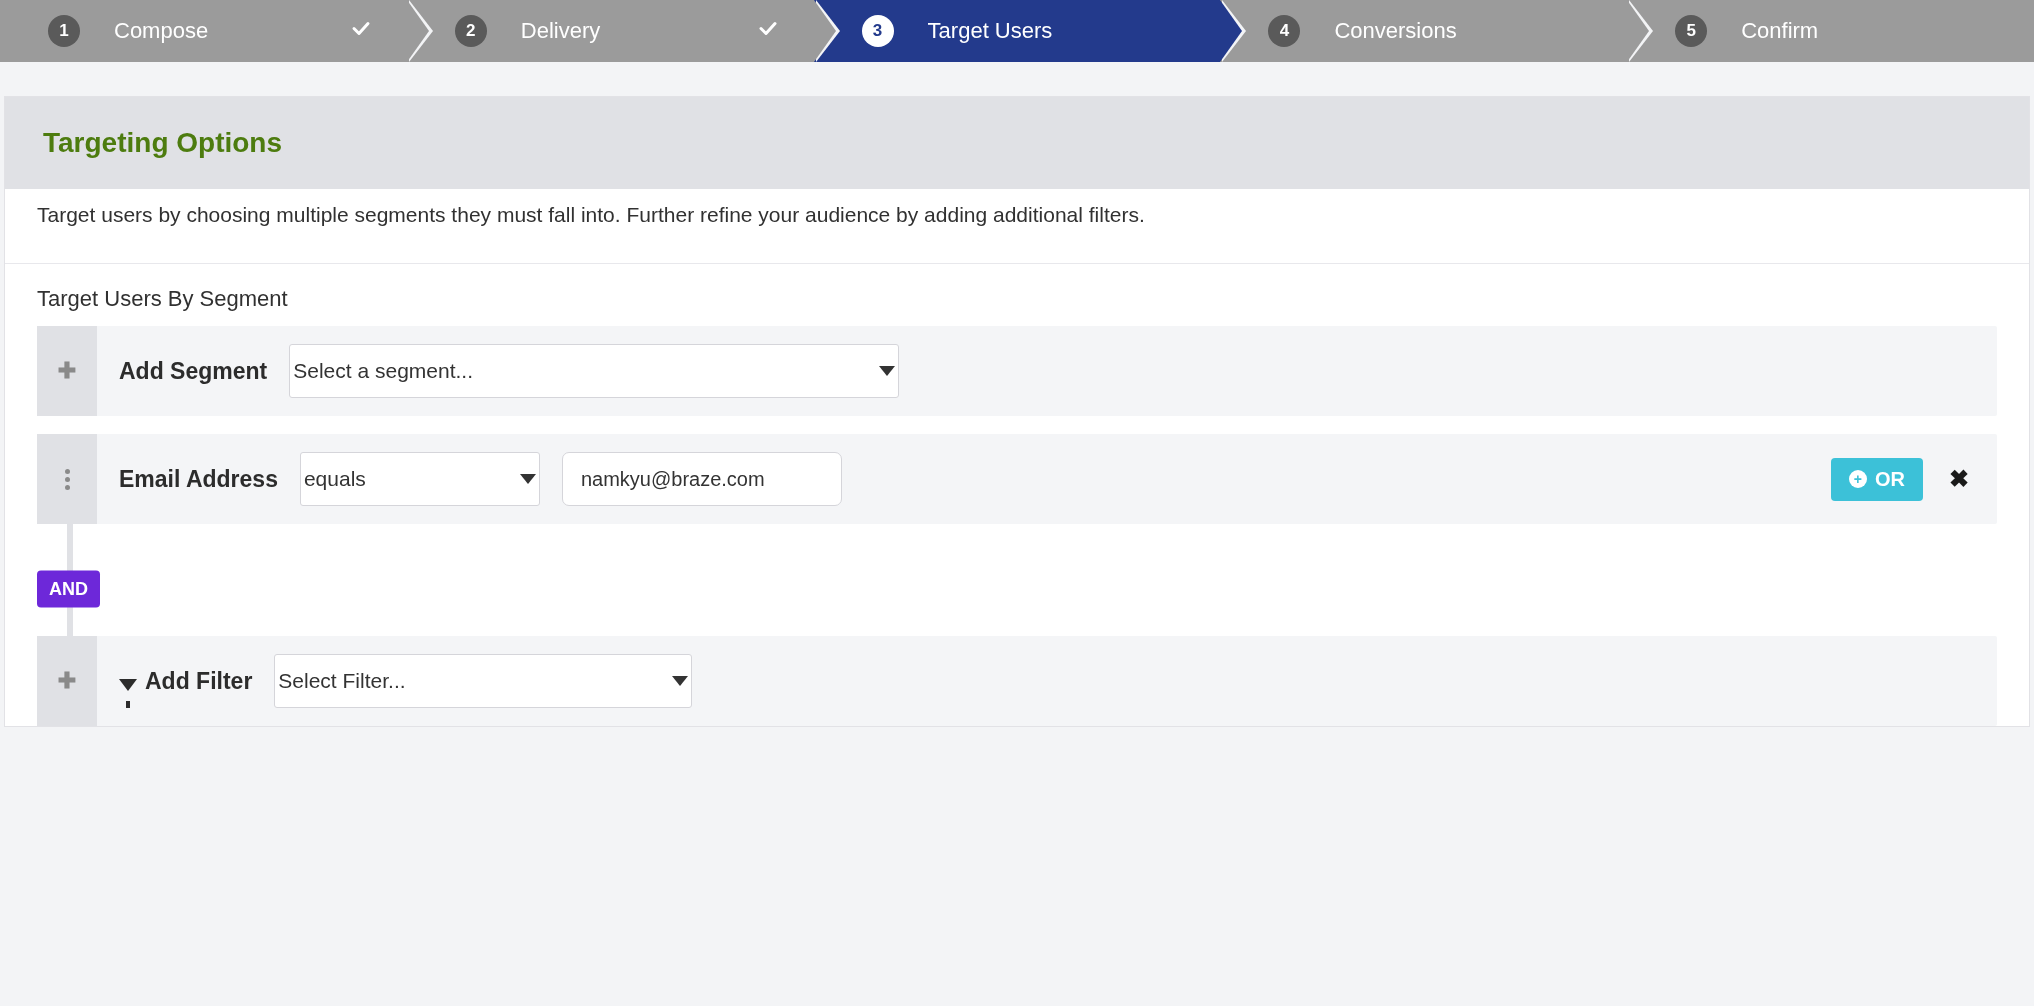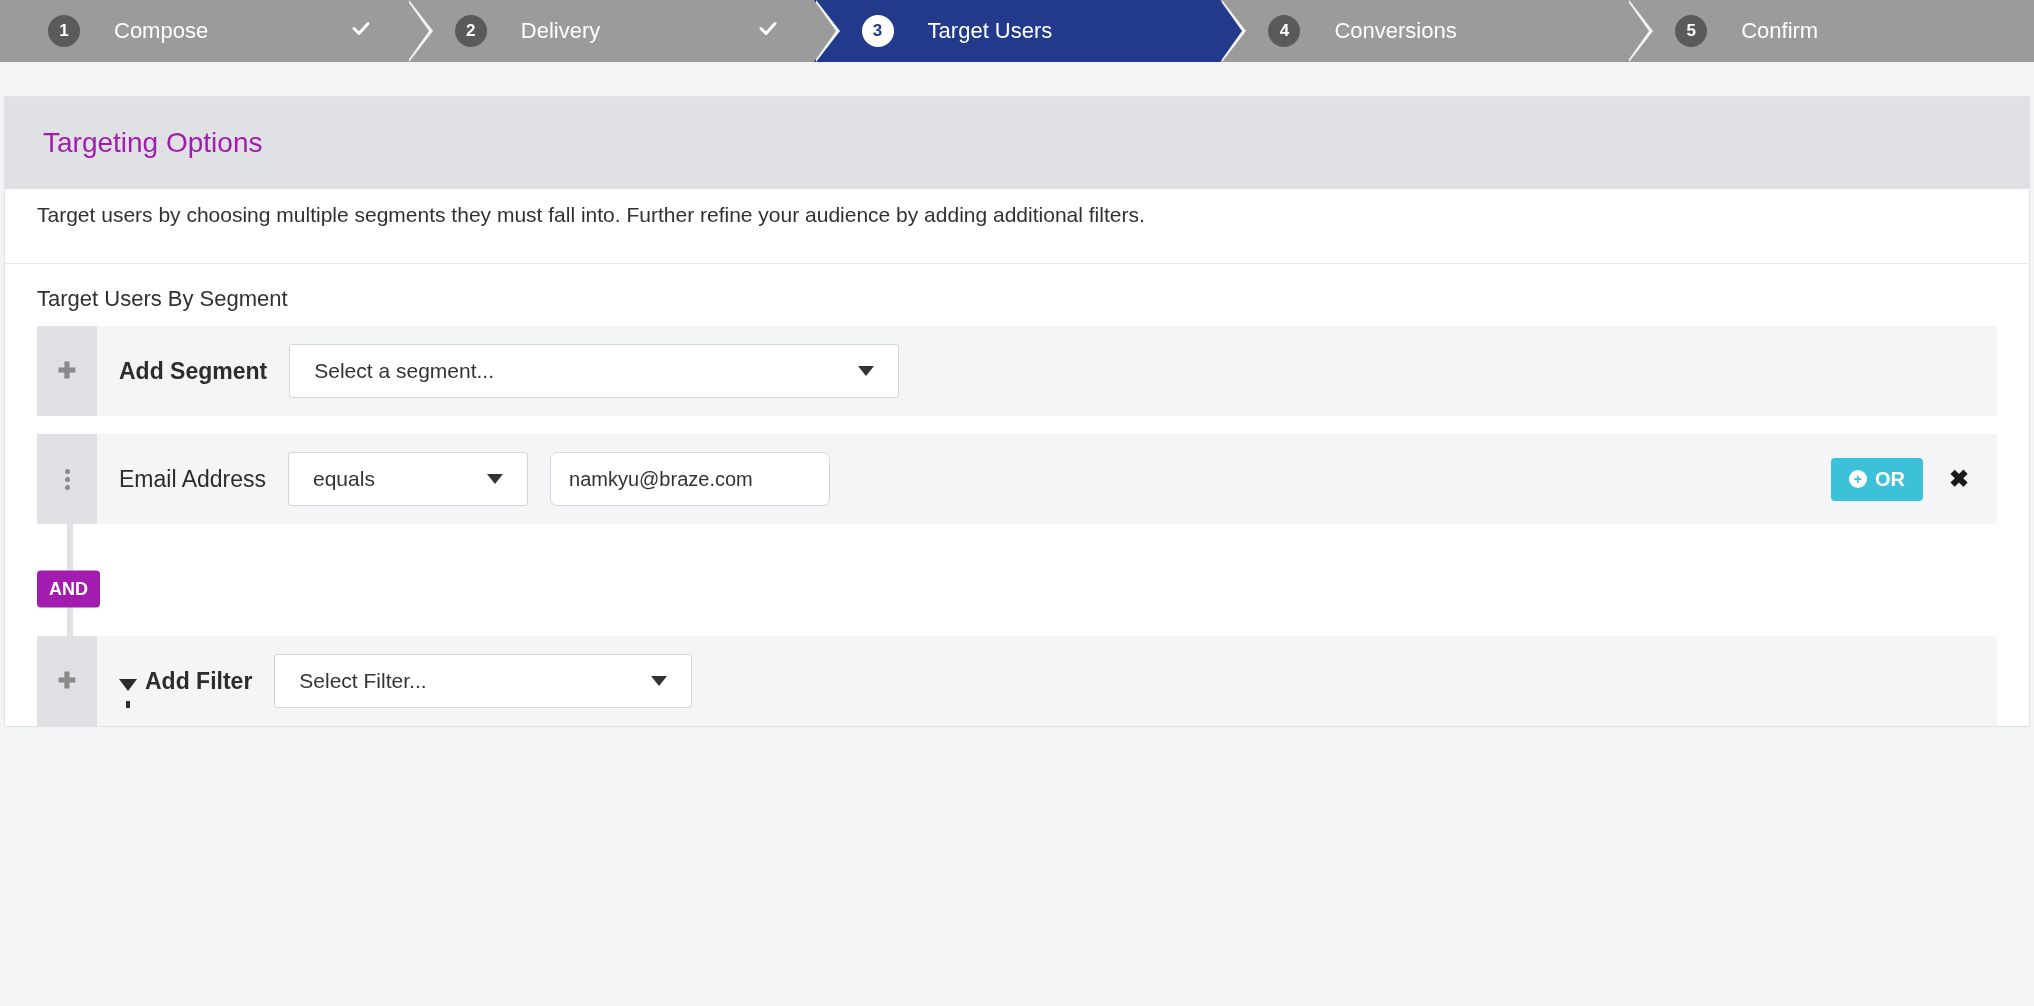--- a/index.html
+++ b/index.html
@@ -72,21 +72,21 @@
   
   .panel {
     margin: 34px 4px 0 4px;
     background: #fff;
     border: 1px solid #e2e2e6;
   }
   .panel-header {
     background: #e0e1e5;
     padding: 30px 38px;
   }
-  .panel-header h2 { font-size: 28px; font-weight: 400; color: #a21caf; }
+  .panel-header h2 { font-size: 28px; font-weight: 700; color: #4d7c0f; }
   .panel-desc {
     padding: 14px 32px 36px 32px;
     font-size: 21px;
     border-bottom: 1px solid #e8e8ec;
     color: #313131;
   }
   .section-title {
     padding: 22px 32px 14px 32px;
     font-size: 22px;
     font-weight: 400;
@@ -121,31 +121,31 @@
     padding: 14px 22px;
     gap: 22px;
   }
   .row-actions {
     display: flex;
     align-items: center;
     gap: 26px;
     padding-right: 28px;
   }
   .row-label { font-size: 23px; font-weight: 700; color: #2c2c2c; white-space: nowrap; }
-  .row-label.normal { font-weight: 400; }
+  .row-label.normal { font-weight: 700; }
 
   .select-box {
     background: #fff;
     border: 1px solid #d5d5da;
     border-radius: 3px;
     height: 54px;
     display: flex;
     align-items: center;
     justify-content: space-between;
-    padding: 0 24px;
+    padding: 0 3px;
     color: #333;
     font-size: 21px;
     cursor: pointer;
   }
   .select-box.wide { width: 610px; }
   .select-box.med  { width: 240px; }
   .select-box.filter { width: 418px; }
   .caret {
     width: 0; height: 0;
     border-left: 8px solid transparent;
@@ -197,21 +197,21 @@
     top: -18px;
     bottom: -18px;
     width: 6px;
     background: #e0e1e5;
   }
   .and-badge {
     position: absolute;
     left: 0;
     top: 50%;
     transform: translateY(-50%);
-    background: #a21caf;
+    background: #6d28d9;
     color: #fff;
     font-weight: 600;
     font-size: 18px;
     padding: 8px 12px;
     border-radius: 4px;
   }
 
   .filter-icon {
     display: inline-block;
     width: 0; height: 0;

